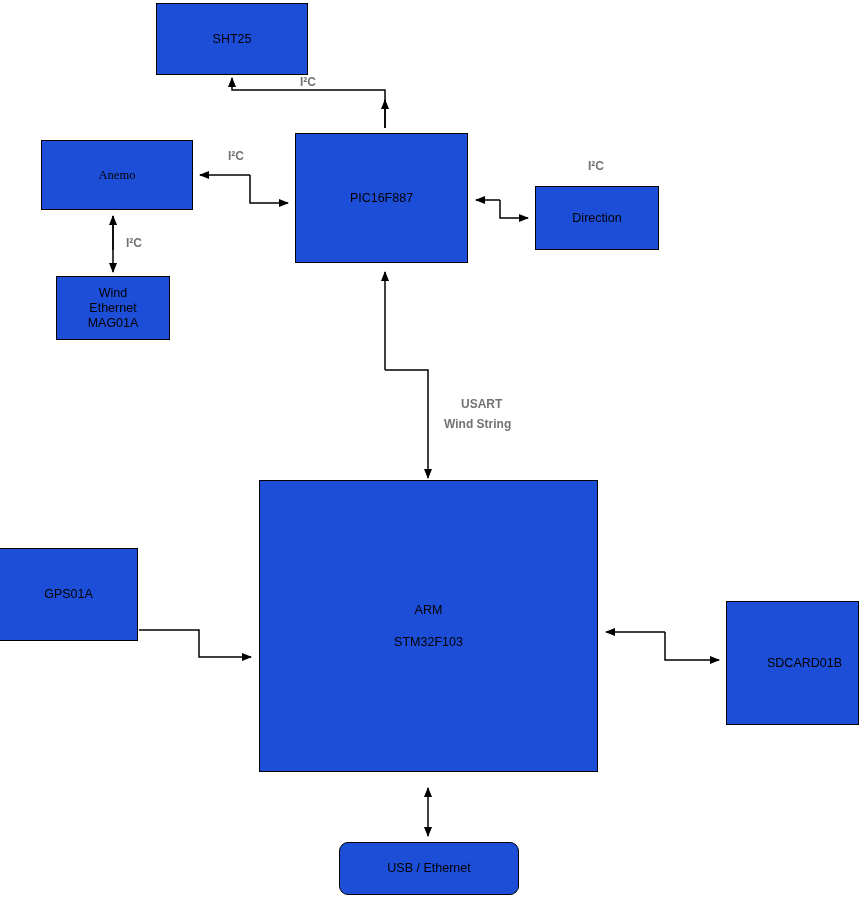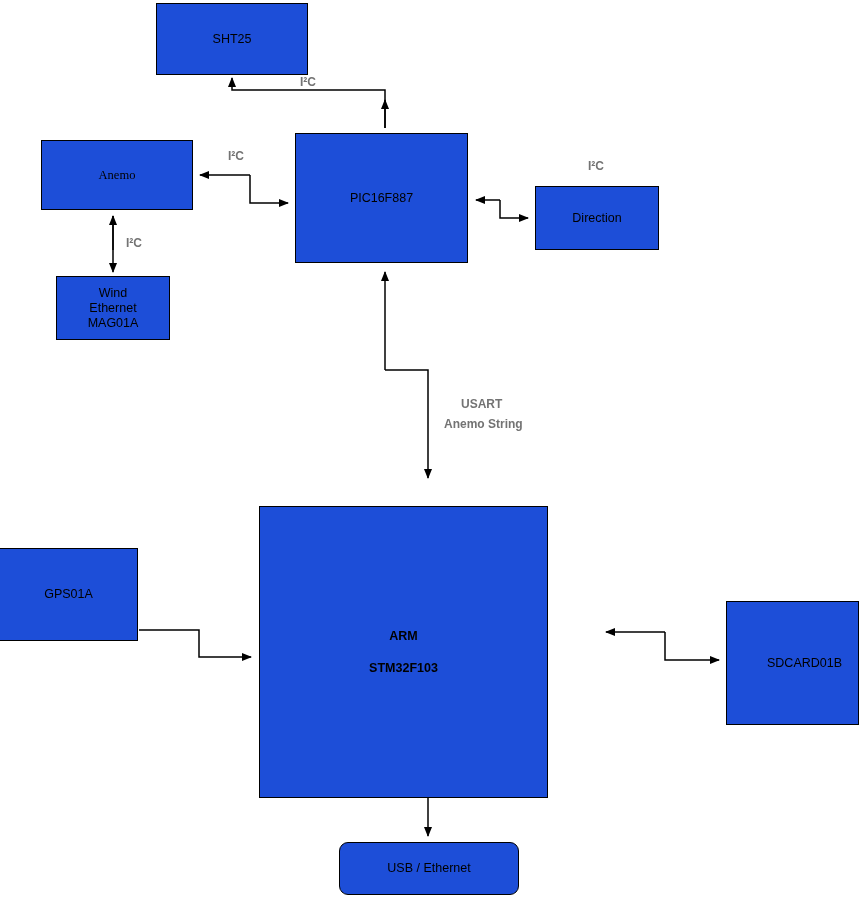--- a/index.html
+++ b/index.html
@@ -126,21 +126,21 @@
   <div class="node" style="left:535px; top:186px; width:124px; height:64px;">
     <span class="line">Direction</span>
   </div>
 
   <div class="node" style="left:56px; top:276px; width:114px; height:64px;">
     <span class="line">Wind</span>
     <span class="line">Ethernet</span>
     <span class="line">MAG01A</span>
   </div>
 
-  <div class="node" style="left:259px; top:506px; width:289px; height:292px;font-weight:bold;">
+  <div class="node" style="left:259px; top:480px; width:339px; height:292px;">
     <span class="line">ARM</span>
     <span class="spacer"></span>
     <span class="line">STM32F103</span>
   </div>
 
   <div class="node" style="left:-1px; top:548px; width:139px; height:93px;justify-content:center;">
     <span class="line">GPS01A</span>
   </div>
 
   <div class="node" style="left:726px; top:601px; width:133px; height:124px;padding-left:24px;">
@@ -149,15 +149,15 @@
 
   <div class="node" style="left:339px; top:842px; width:180px; height:53px;border-radius:9px;">
     <span class="line">USB / Ethernet</span>
   </div>
 
   <div class="edge-label" style="left:300px; top:75px;">I²C</div>
   <div class="edge-label" style="left:228px; top:149px;">I²C</div>
   <div class="edge-label" style="left:588px; top:159px;">I²C</div>
   <div class="edge-label" style="left:126px; top:236px;">I²C</div>
   <div class="edge-label" style="left:461px; top:397px;">USART</div>
-  <div class="edge-label" style="left:444px; top:417px;">Anemo String</div>
+  <div class="edge-label" style="left:444px; top:417px;">Wind String</div>
 
 </div>
 
 </body></html>

